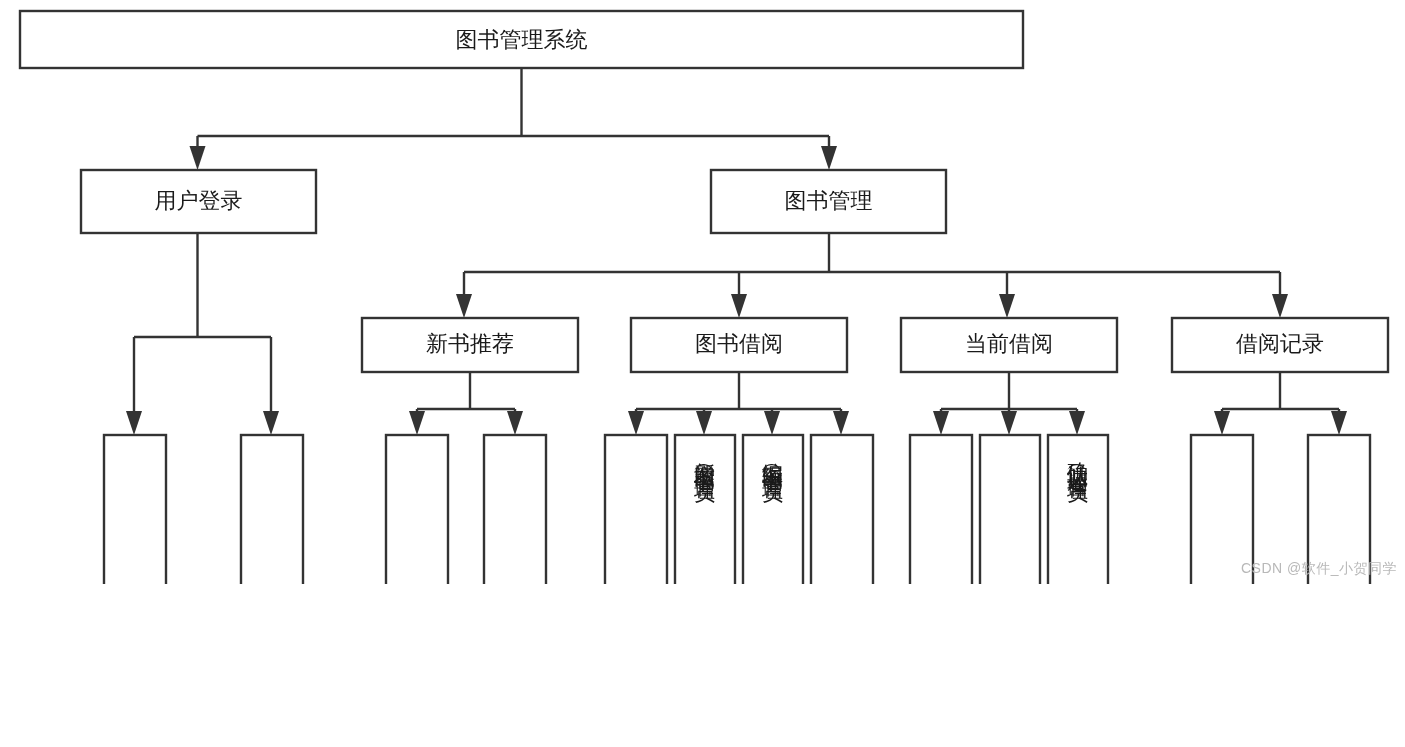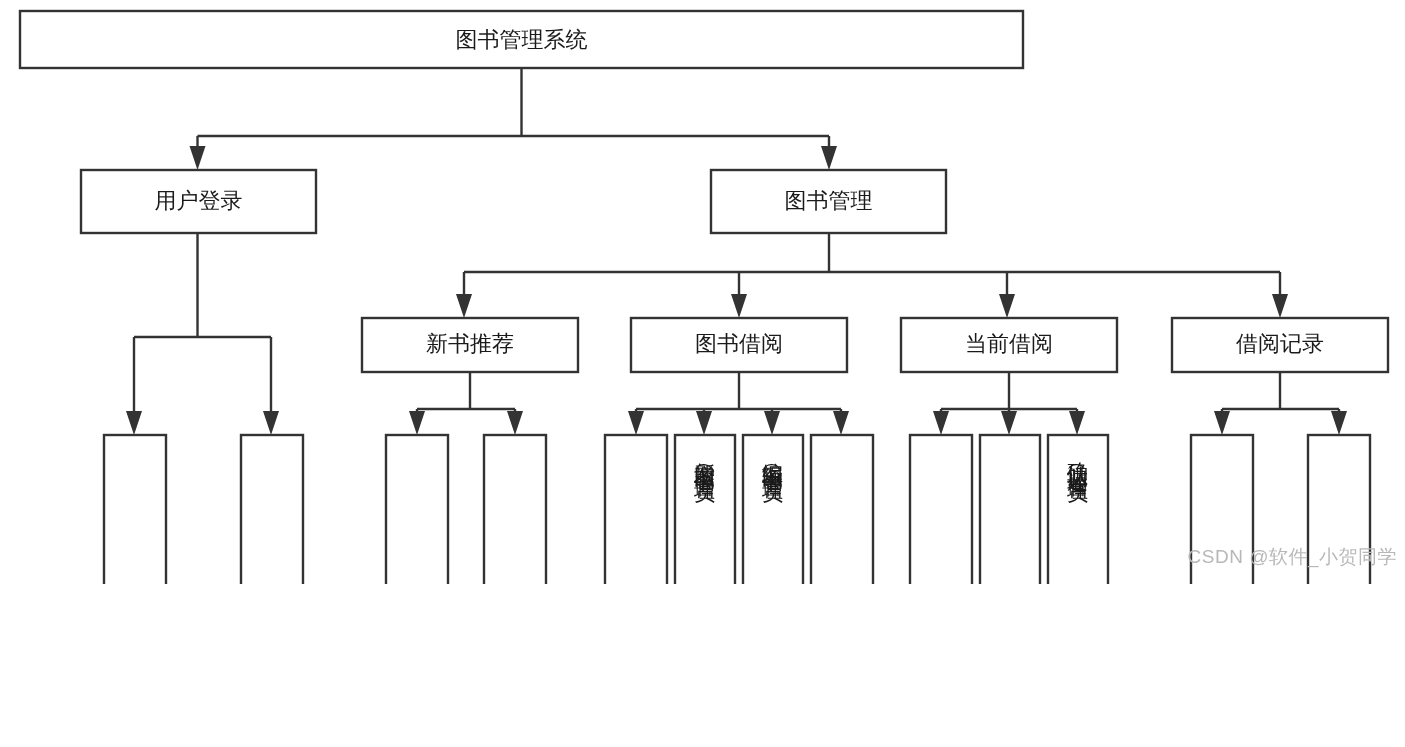--- a/index.html
+++ b/index.html
@@ -60,23 +60,23 @@
     font-family: "Liberation Sans", "DejaVu Sans", sans-serif;
     font-size: 21px;
     line-height: 1.0;
     letter-spacing: 3px;
     color: #1a1a1a;
     white-space: nowrap;
   }
   #watermark {
     position: absolute;
     right: 8px;
-    bottom: 14px;
-    font-family: "Liberation Sans", "DejaVu Sans", sans-serif;
-    font-size: 19px;
+    bottom: 6px;
+    font-family: "Liberation Sans", "DejaVu Sans", sans-serif;
+    font-size: 14px;
     color: #b8b8b8;
     letter-spacing: 0.5px;
     user-select: none;
   }
 </style>
 </head>
 <body>
 
 <div id="diagram-root">
 

